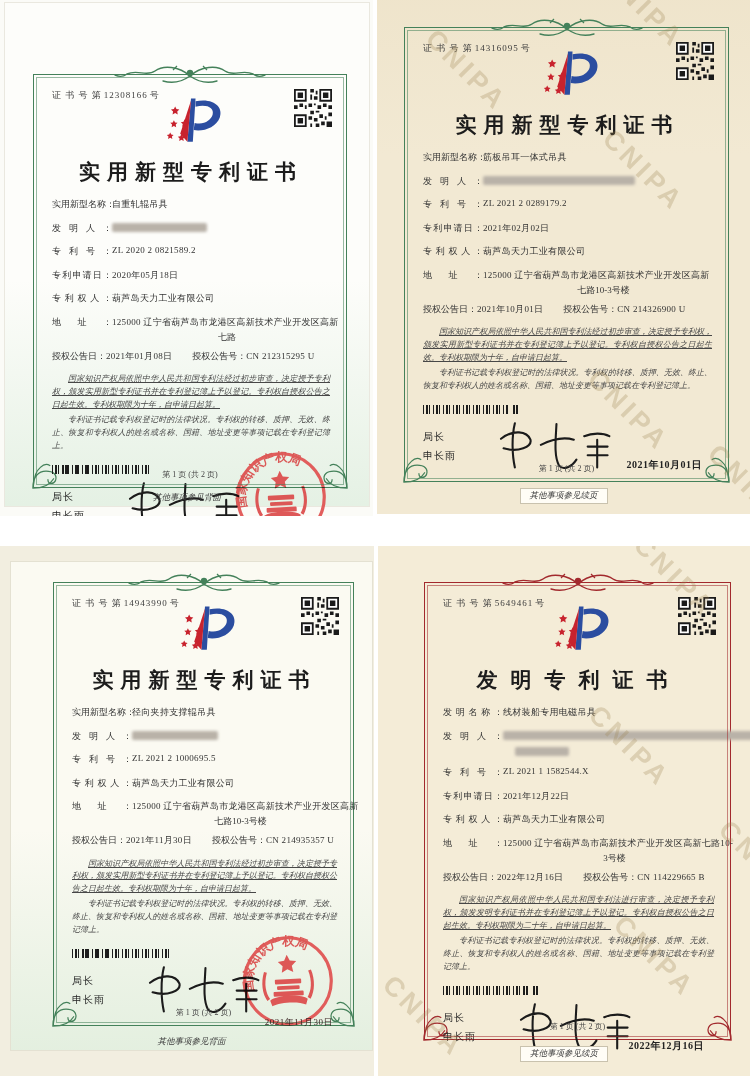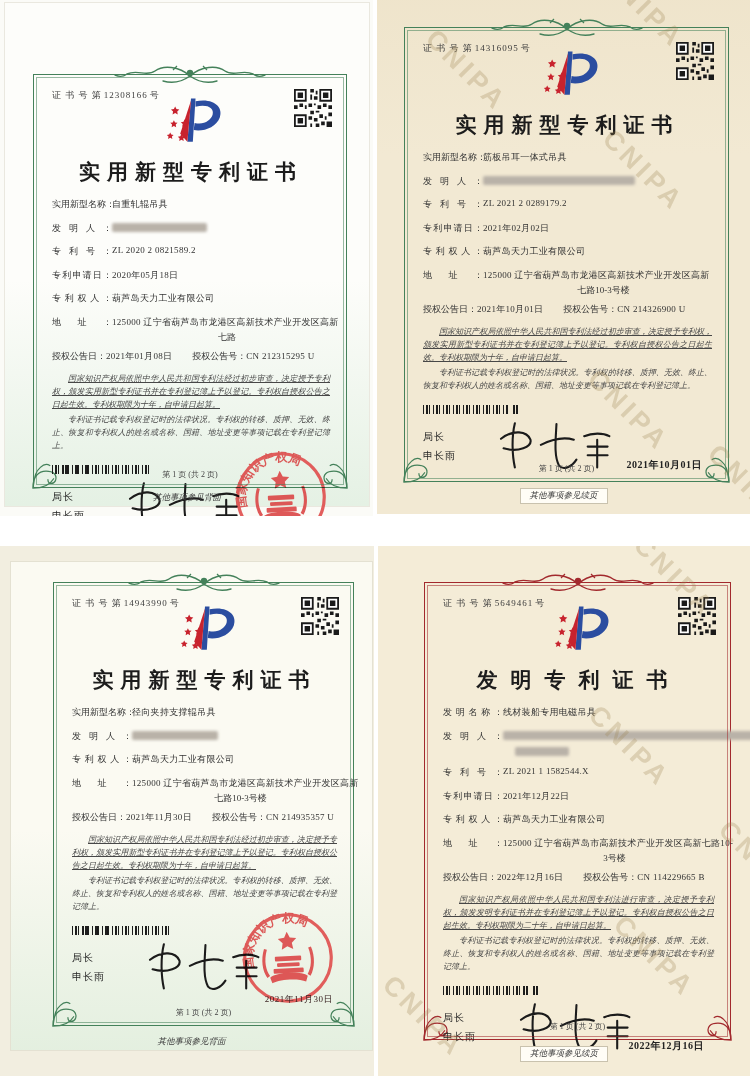--- a/index.html
+++ b/index.html
@@ -254,20 +254,21 @@
           <svg class="qr" viewBox="0 0 21 21">
               <use href="#sym-qr"></use>
             </svg>
           <div class="logo"><svg viewBox="0 0 80 60">
                 <use href="#sym-logo"></use>
               </svg></div>
           <div class="title">实用新型专利证书</div>
           <div class="fields">
             <div class="row"><span class="lbl">实用新型名称</span><span class="val">径向夹持支撑辊吊具</span></div>
             <div class="row"><span class="lbl">发明人</span><span class="redact r-q2"></span></div>
+            <div class="row"><span class="lbl">专利号</span><span class="val">ZL 2021 2 1000695.5</span></div>
             <div class="row"><span class="lbl">专利权人</span><span class="val">葫芦岛天力工业有限公司</span></div>
             <div class="row addr"><span class="lbl">地址</span><span class="val">125000 辽宁省葫芦岛市龙港区高新技术产业开发区高新</span></div>
             <div class="addr2">七路10-3号楼</div>
             <div class="row"><span class="lbl free">授权公告日</span><span class="val">2021年11月30日</span><span class="lbl free g2">授权公告号</span><span class="val">CN 214935357 U</span></div>
           </div>
           <p class="body first">国家知识产权局依照中华人民共和国专利法经过初步审查，决定授予专利权，颁发实用新型专利证书并在专利登记簿上予以登记。专利权自授权公告之日起生效。专利权期限为十年，自申请日起算。</p>
           <p class="body">专利证书记载专利权登记时的法律状况。专利权的转移、质押、无效、终止、恢复和专利权人的姓名或名称、国籍、地址变更等事项记载在专利登记簿上。</p>
           <div class="barcode"></div>
           <div class="sigrow">
             <div class="director">

